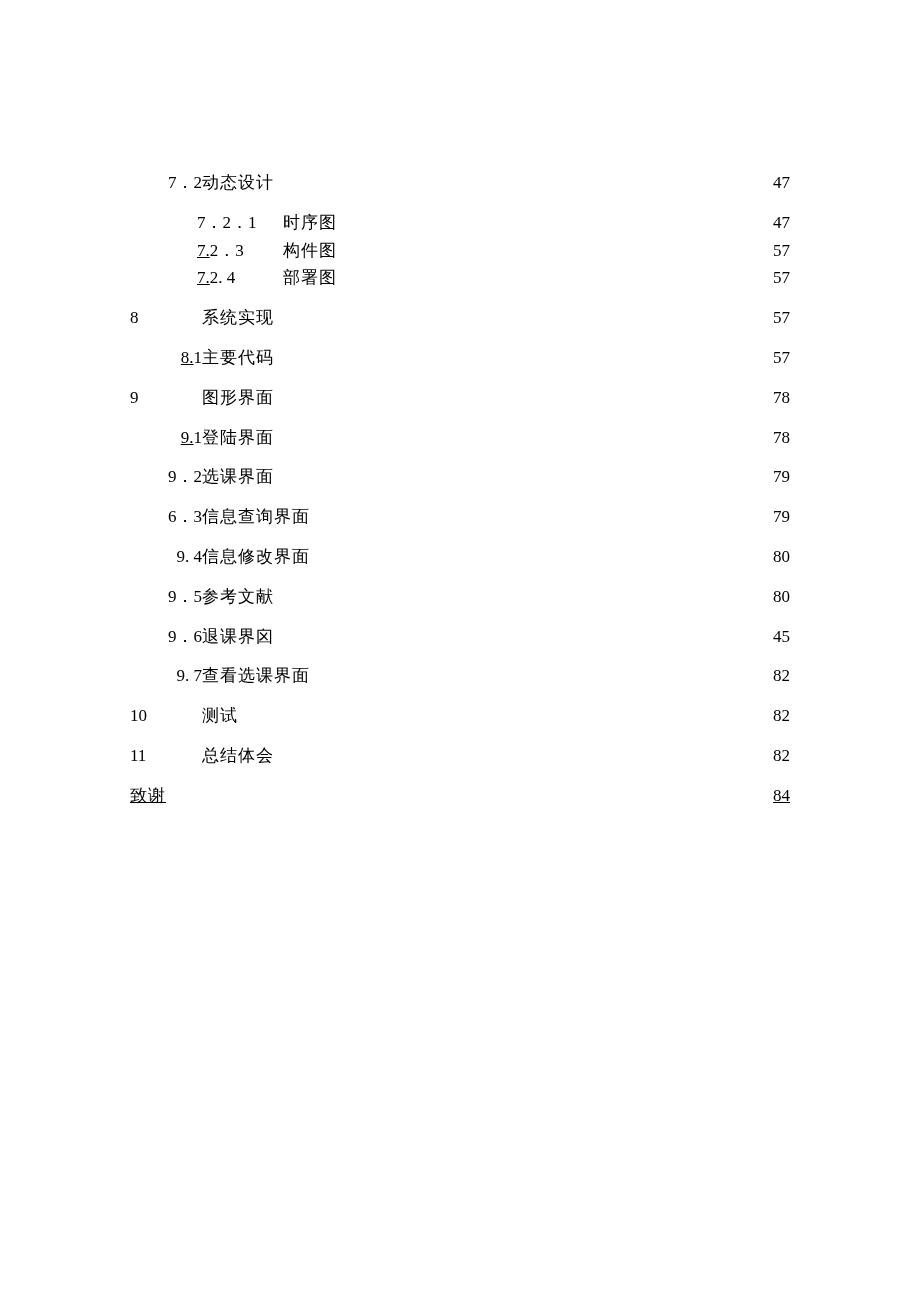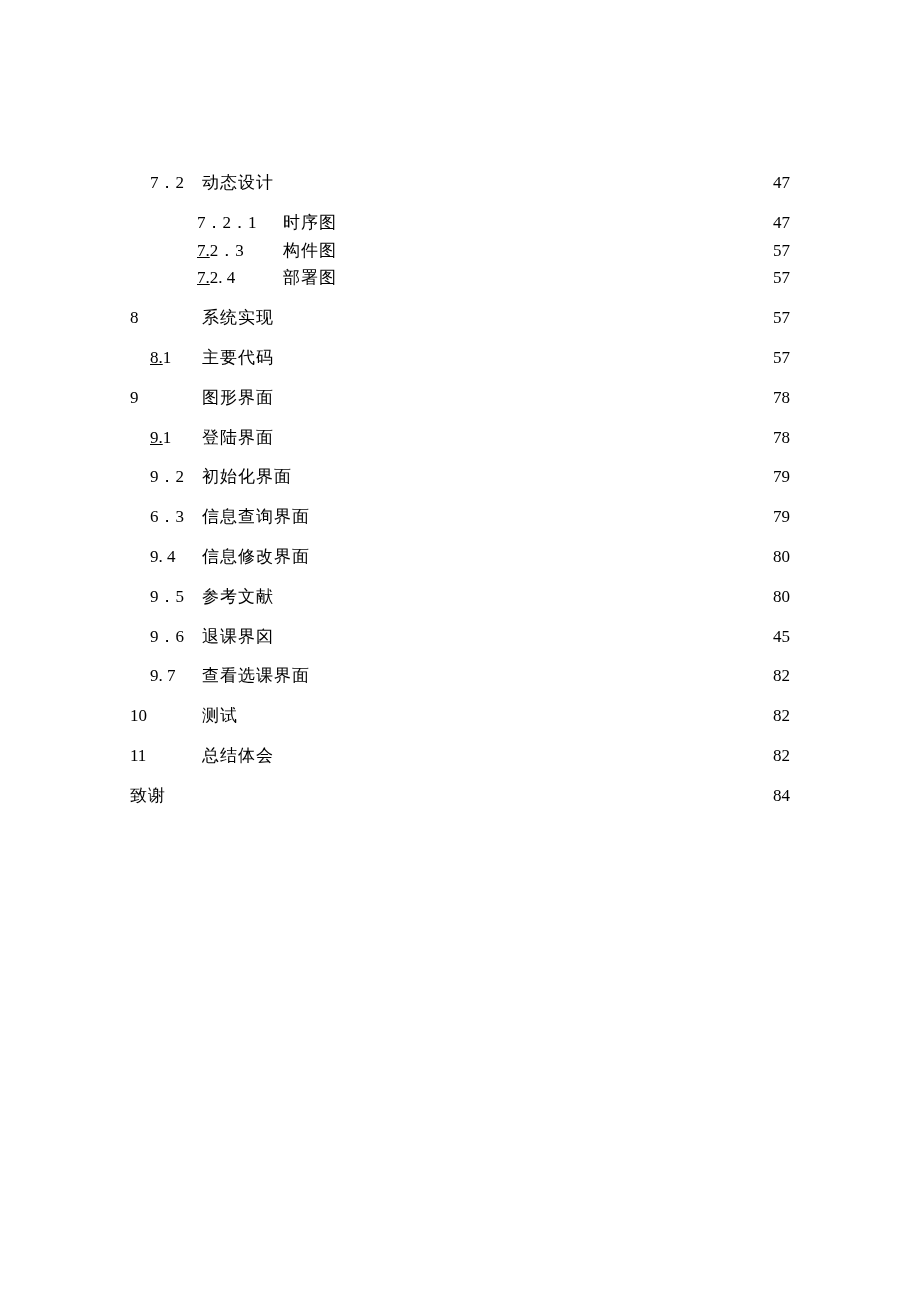--- a/index.html
+++ b/index.html
@@ -46,23 +46,23 @@
       font-family: "SimSun", serif;
     }
     .page {
       flex-shrink: 0;
       text-align: right;
     }
     .ul { text-decoration: underline; }
     .lvl3 { padding-left: 67px; margin-bottom: 4px; }
     .lvl2 { padding-left: 20px; margin-bottom: 16px; margin-top: 16px; }
     .lvl1 { padding-left: 0; margin-bottom: 16px; margin-top: 16px; }
-    .lvl0 { padding-left: 0; margin-bottom: 16px; margin-top: 16px; }
+    .lvl0 { padding-left: 0; margin-bottom: 16px; margin-top: 16px; text-decoration: underline; }
     .num-c1 { min-width: 72px; }
-    .num-c2 { min-width: 52px; }
+    .num-c2 { min-width: 52px; text-align: right; }
     .num-c3 { min-width: 86px; }
   </style>
 </head>
 <body>
 
 <div class="toc" id="toc-root">
     <div class="entry lvl2">
       <span class="num num-c2">7．2</span>
       <span class="title">动态设计</span>
       <span style="flex-shrink: 0; width: 8px;"> </span>
@@ -110,21 +110,21 @@
     </div>
     <div class="entry lvl2">
       <span class="num num-c2"><span class="ul">9.</span>1</span>
       <span class="title">登陆界面</span>
       <span style="flex-shrink: 0; width: 8px;"> </span>
       <span class="dots"></span>
       <span class="page">78</span>
     </div>
     <div class="entry lvl2">
       <span class="num num-c2">9．2</span>
-      <span class="title">初始化界面</span>
+      <span class="title">选课界面</span>
       <span style="flex-shrink: 0; width: 8px;"> </span>
       <span class="dots"></span>
       <span class="page">79</span>
     </div>
     <div class="entry lvl2">
       <span class="num num-c2">6．3</span>
       <span class="title">信息查询界面</span>
       <span style="flex-shrink: 0; width: 8px;"> </span>
       <span class="dots"></span>
       <span class="page">79</span>

